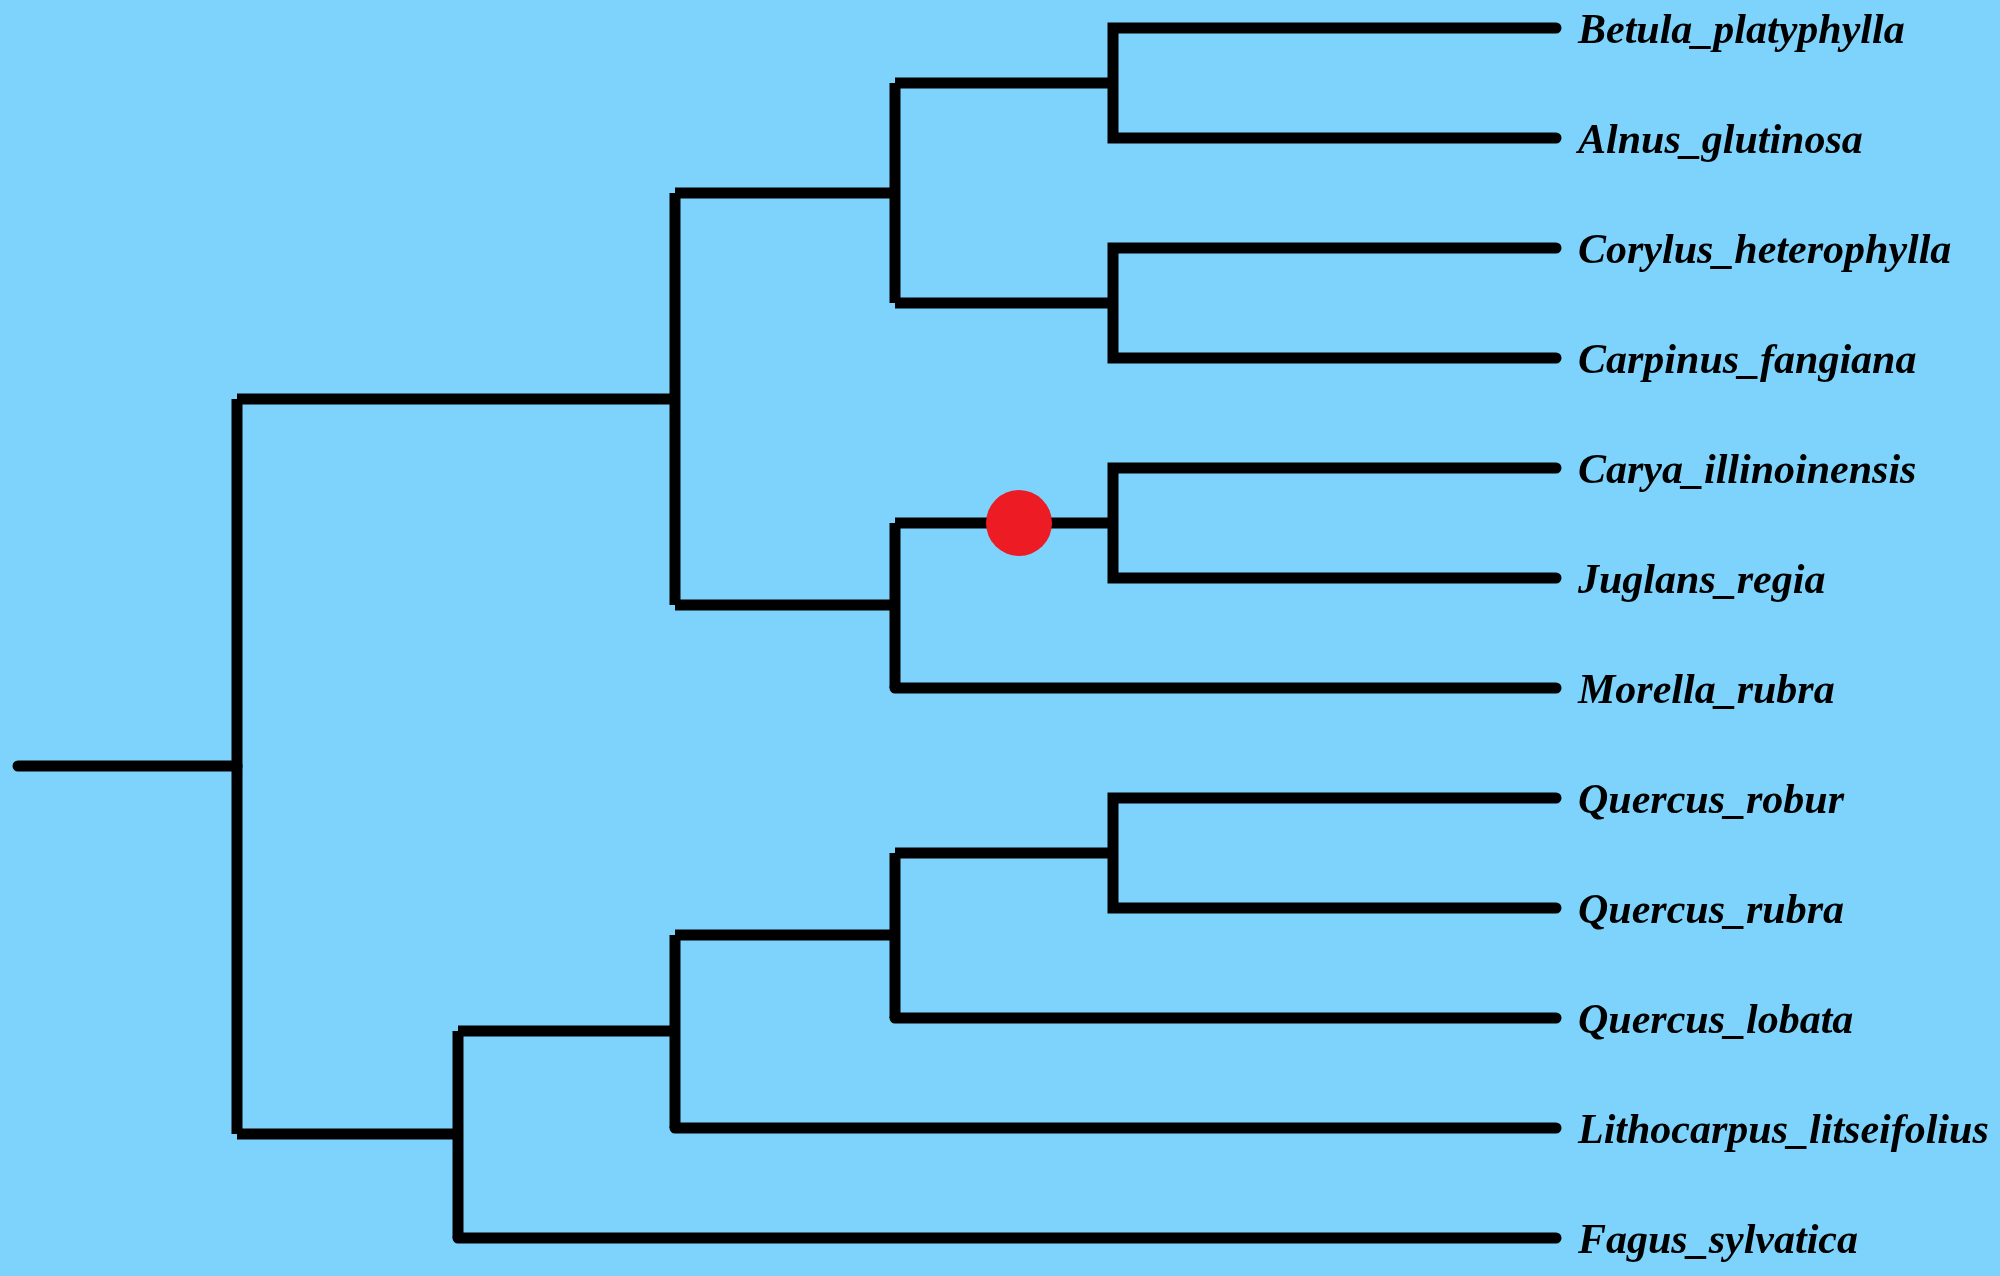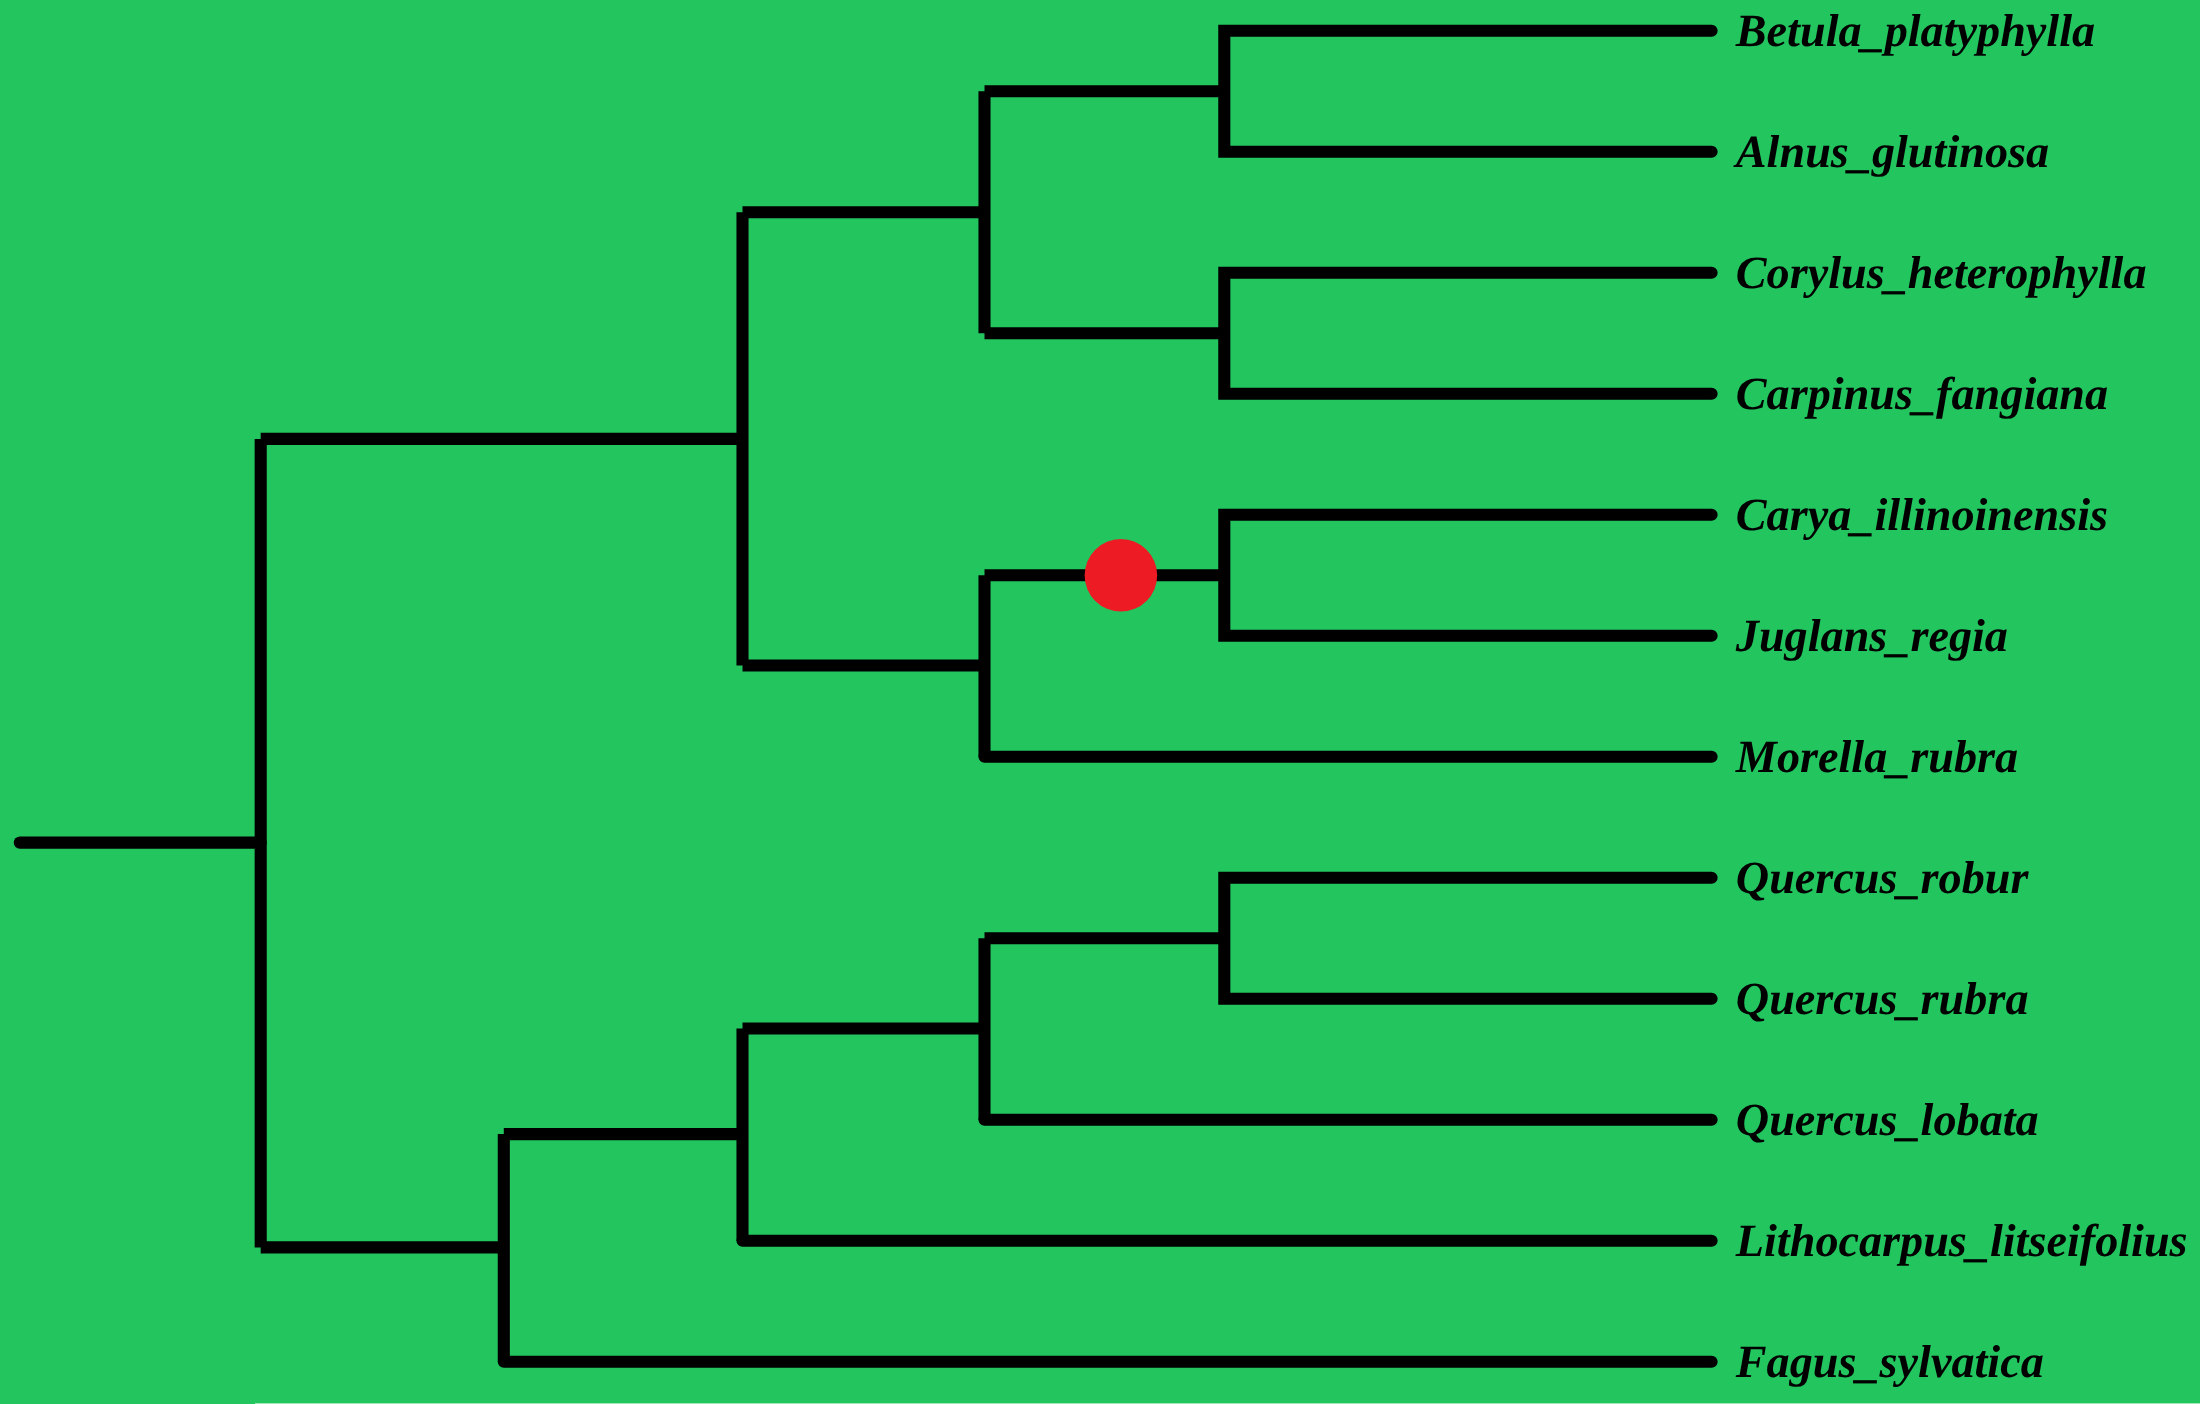--- a/index.html
+++ b/index.html
@@ -4,21 +4,21 @@
 <style>
   html, body {
     margin: 0;
     padding: 0;
     background: #ffffff;
   }
   .tree-figure {
     position: relative;
     width: 2000px;
     height: 1276px;
-    background: #22c55e;
+    background: #7dd3fc;
     overflow: hidden;
   }
   .tree-figure svg {
     display: block;
     width: 2000px;
     height: 1276px;
   }
   text.taxon-label {
     font-family: "Liberation Serif", "DejaVu Serif", serif;
     font-weight: bold;

